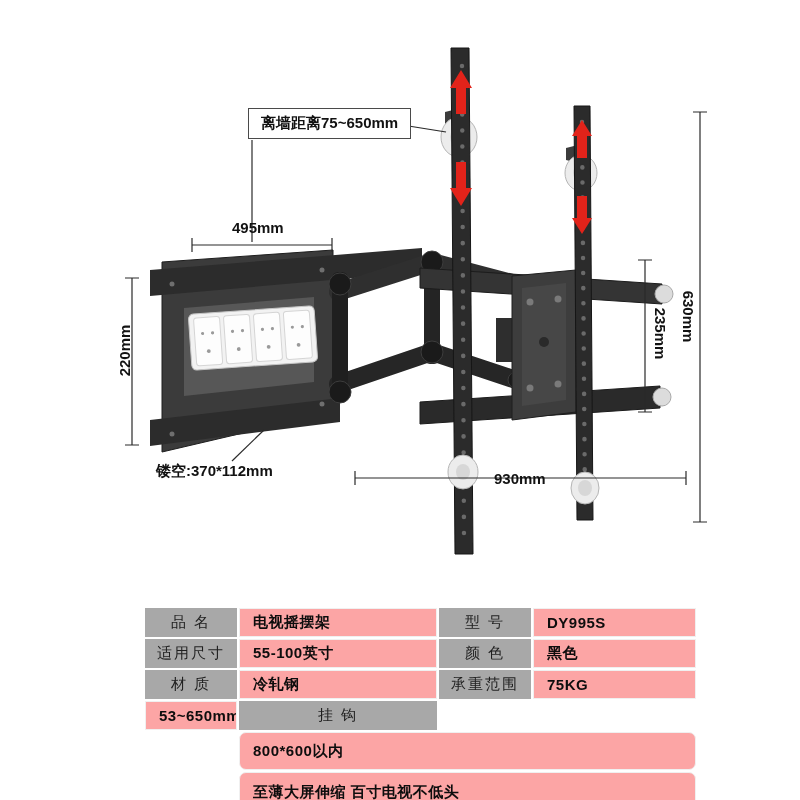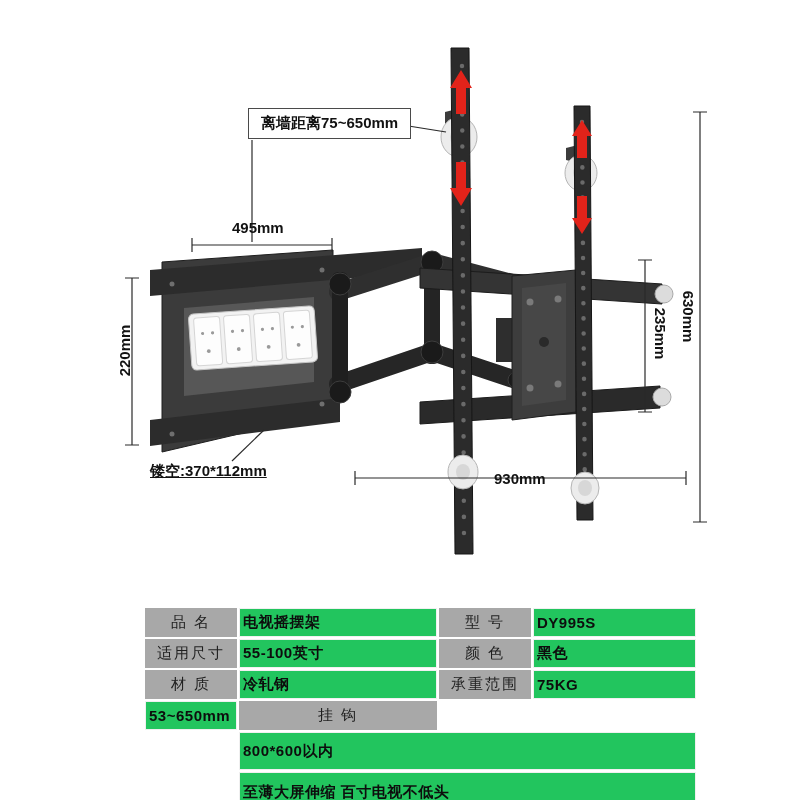--- a/index.html
+++ b/index.html
@@ -11,22 +11,22 @@
   .callout{position:absolute;left:248px;top:88px;border:1px solid #4a4a4a;background:#fff;
            padding:5px 12px;font-size:15px;font-weight:600;color:#121212;white-space:nowrap;}
   .rot-ccw{transform:rotate(-90deg);}
   .rot-cw{transform:rotate(90deg);}
   .vlabel{position:absolute;width:64px;text-align:center;}
   .spec-table{position:absolute;left:145px;top:588px;width:554px;display:grid;
               grid-template-columns:92px 198px 92px 163px;
               grid-template-rows:29px 29px 29px 29px 38px 40px;gap:2px;}
   .cell{display:flex;align-items:center;font-size:15px;overflow:hidden;}
   .cell.label{background:#a8a8a8;justify-content:center;color:#1f1f1f;letter-spacing:2px;}
-  .cell.value{background:#22c55e;border:1px solid #f0f0f0;padding-left:3px;font-weight:700;color:#0d0d0d;letter-spacing:0.5px;}
-  .span3{grid-column:2/5;}
+  .cell.value{background:#fca5a5;border:1px solid #f0f0f0;padding-left:13px;font-weight:700;color:#0d0d0d;letter-spacing:0.5px;}
+  .span3{grid-column:2/5;border-radius:7px;}
 </style>
 </head>
 <body>
 
 <div class="page">
 
   <div class="diagram">
     <svg width="800" height="575" viewBox="0 0 800 575">
 
       <g>
@@ -143,21 +143,21 @@
         <path d="M232 441 L264 410"></path>
         <path d="M355 458 H686 M355 451 V465 M686 451 V465"></path>
         <path d="M645 240 V392 M638 240 H652 M638 392 H652"></path>
         <path d="M700 92 V502 M693 92 H707 M693 502 H707"></path>
       </g>
     </svg>
 
     <div class="callout">离墙距离75~650mm</div>
     <div class="dim-label" style="left:232px;top:199px;">495mm</div>
     <div class="dim-label vlabel rot-ccw" style="left:92px;top:322px;">220mm</div>
-    <div class="dim-label" style="left:150px;top:442px;text-decoration:underline;">镂空:370*112mm</div>
+    <div class="dim-label" style="left:156px;top:442px;">镂空:370*112mm</div>
     <div class="dim-label" style="left:494px;top:450px;">930mm</div>
     <div class="dim-label vlabel rot-cw" style="left:628px;top:305px;">235mm</div>
     <div class="dim-label vlabel rot-cw" style="left:656px;top:288px;">630mm</div>
   </div>
 
   <div class="spec-table">
     <div class="cell label">品 名</div>
     <div class="cell value">电视摇摆架</div>
     <div class="cell label">型 号</div>
     <div class="cell value">DY995S</div>

